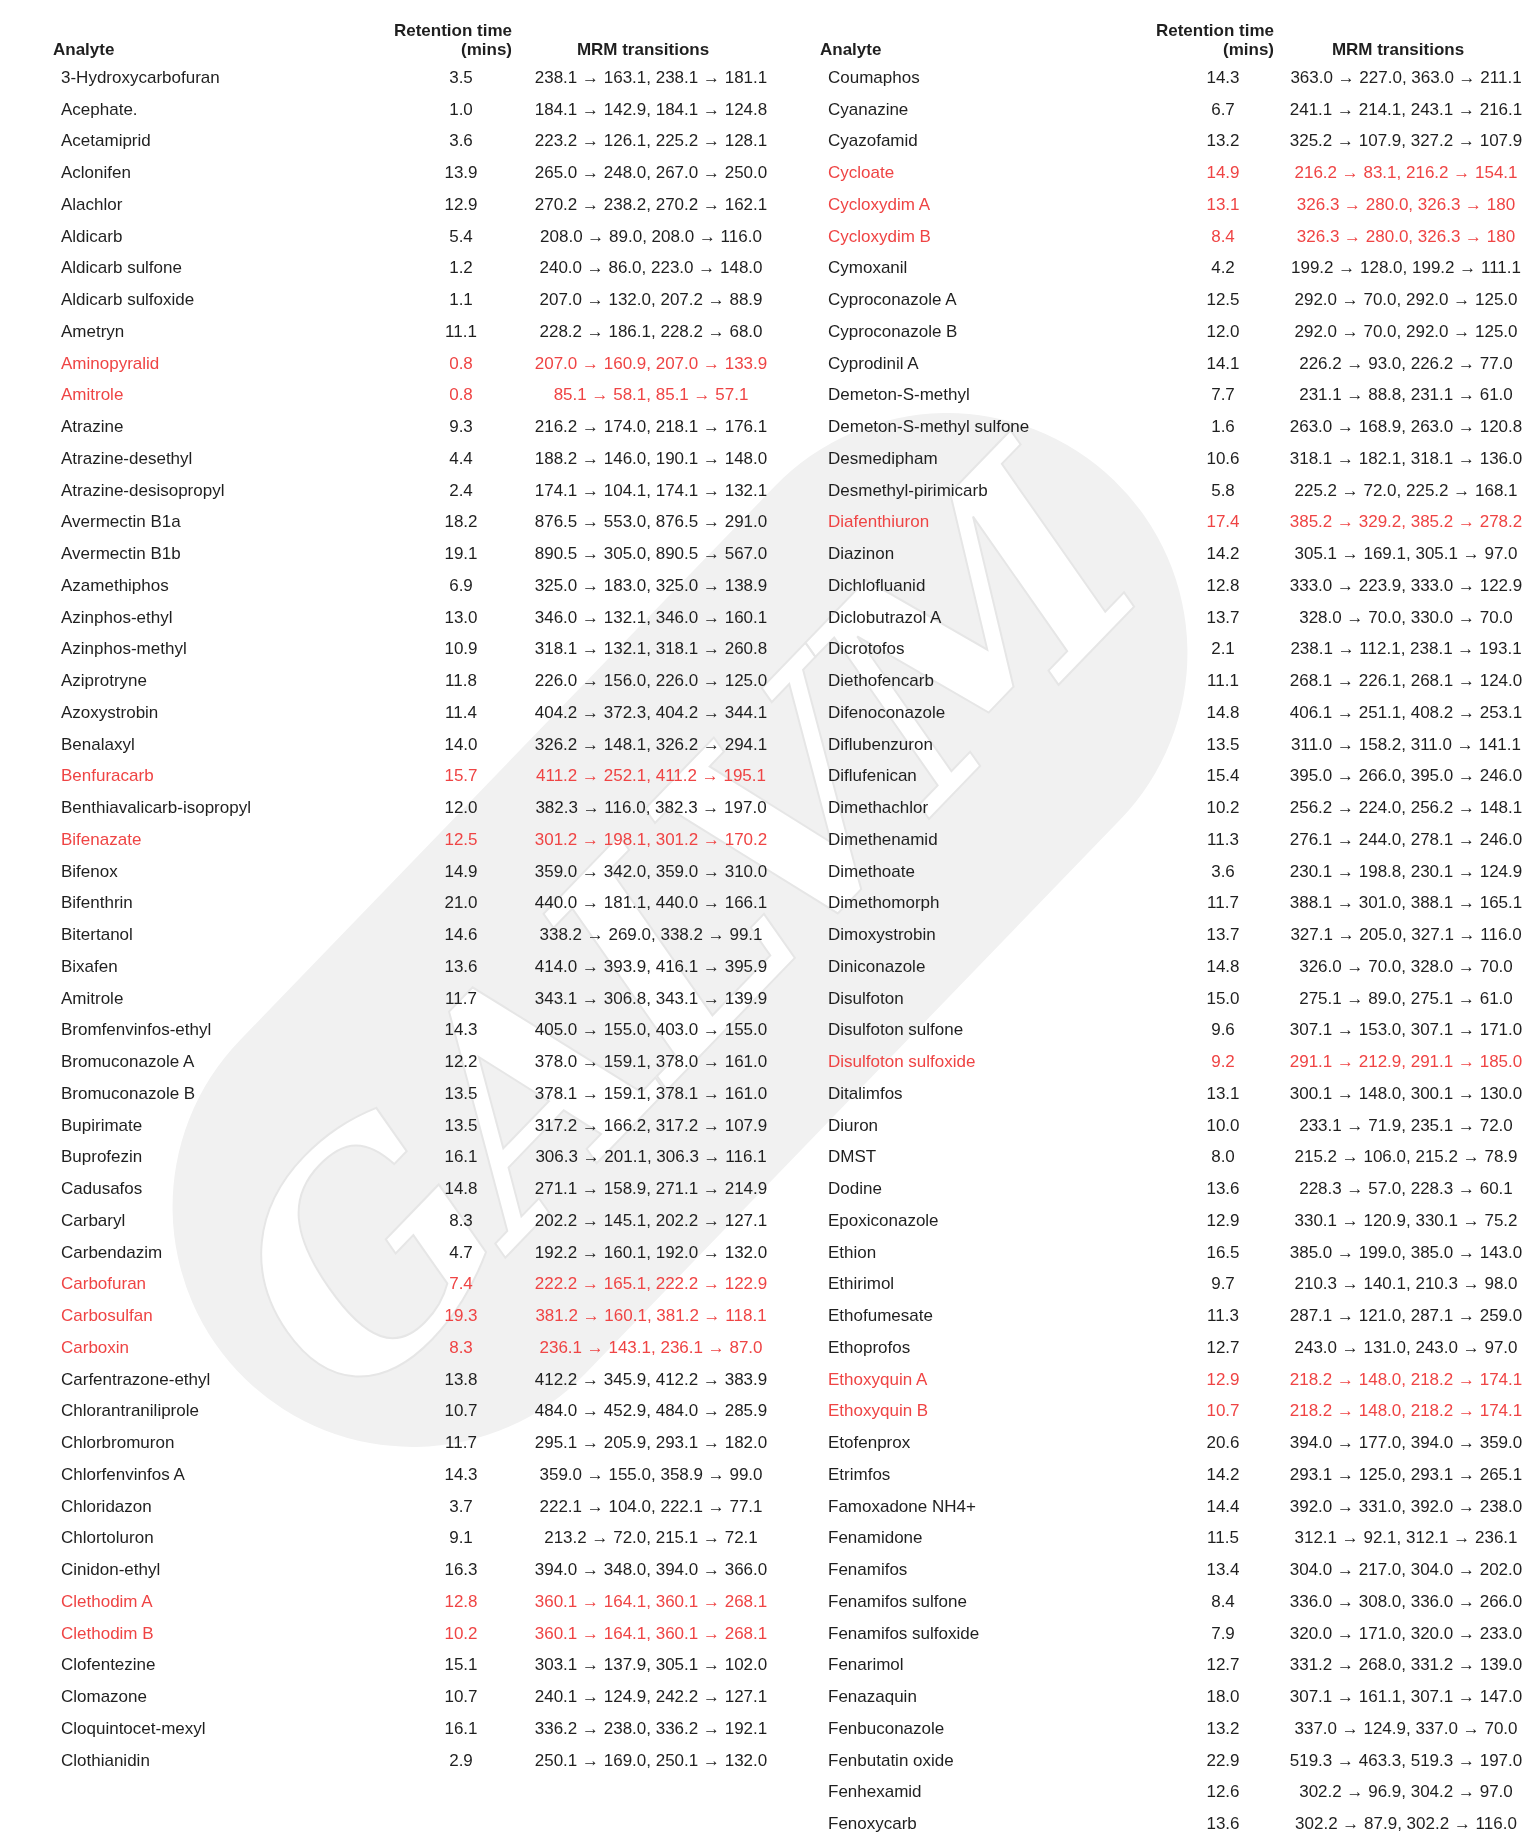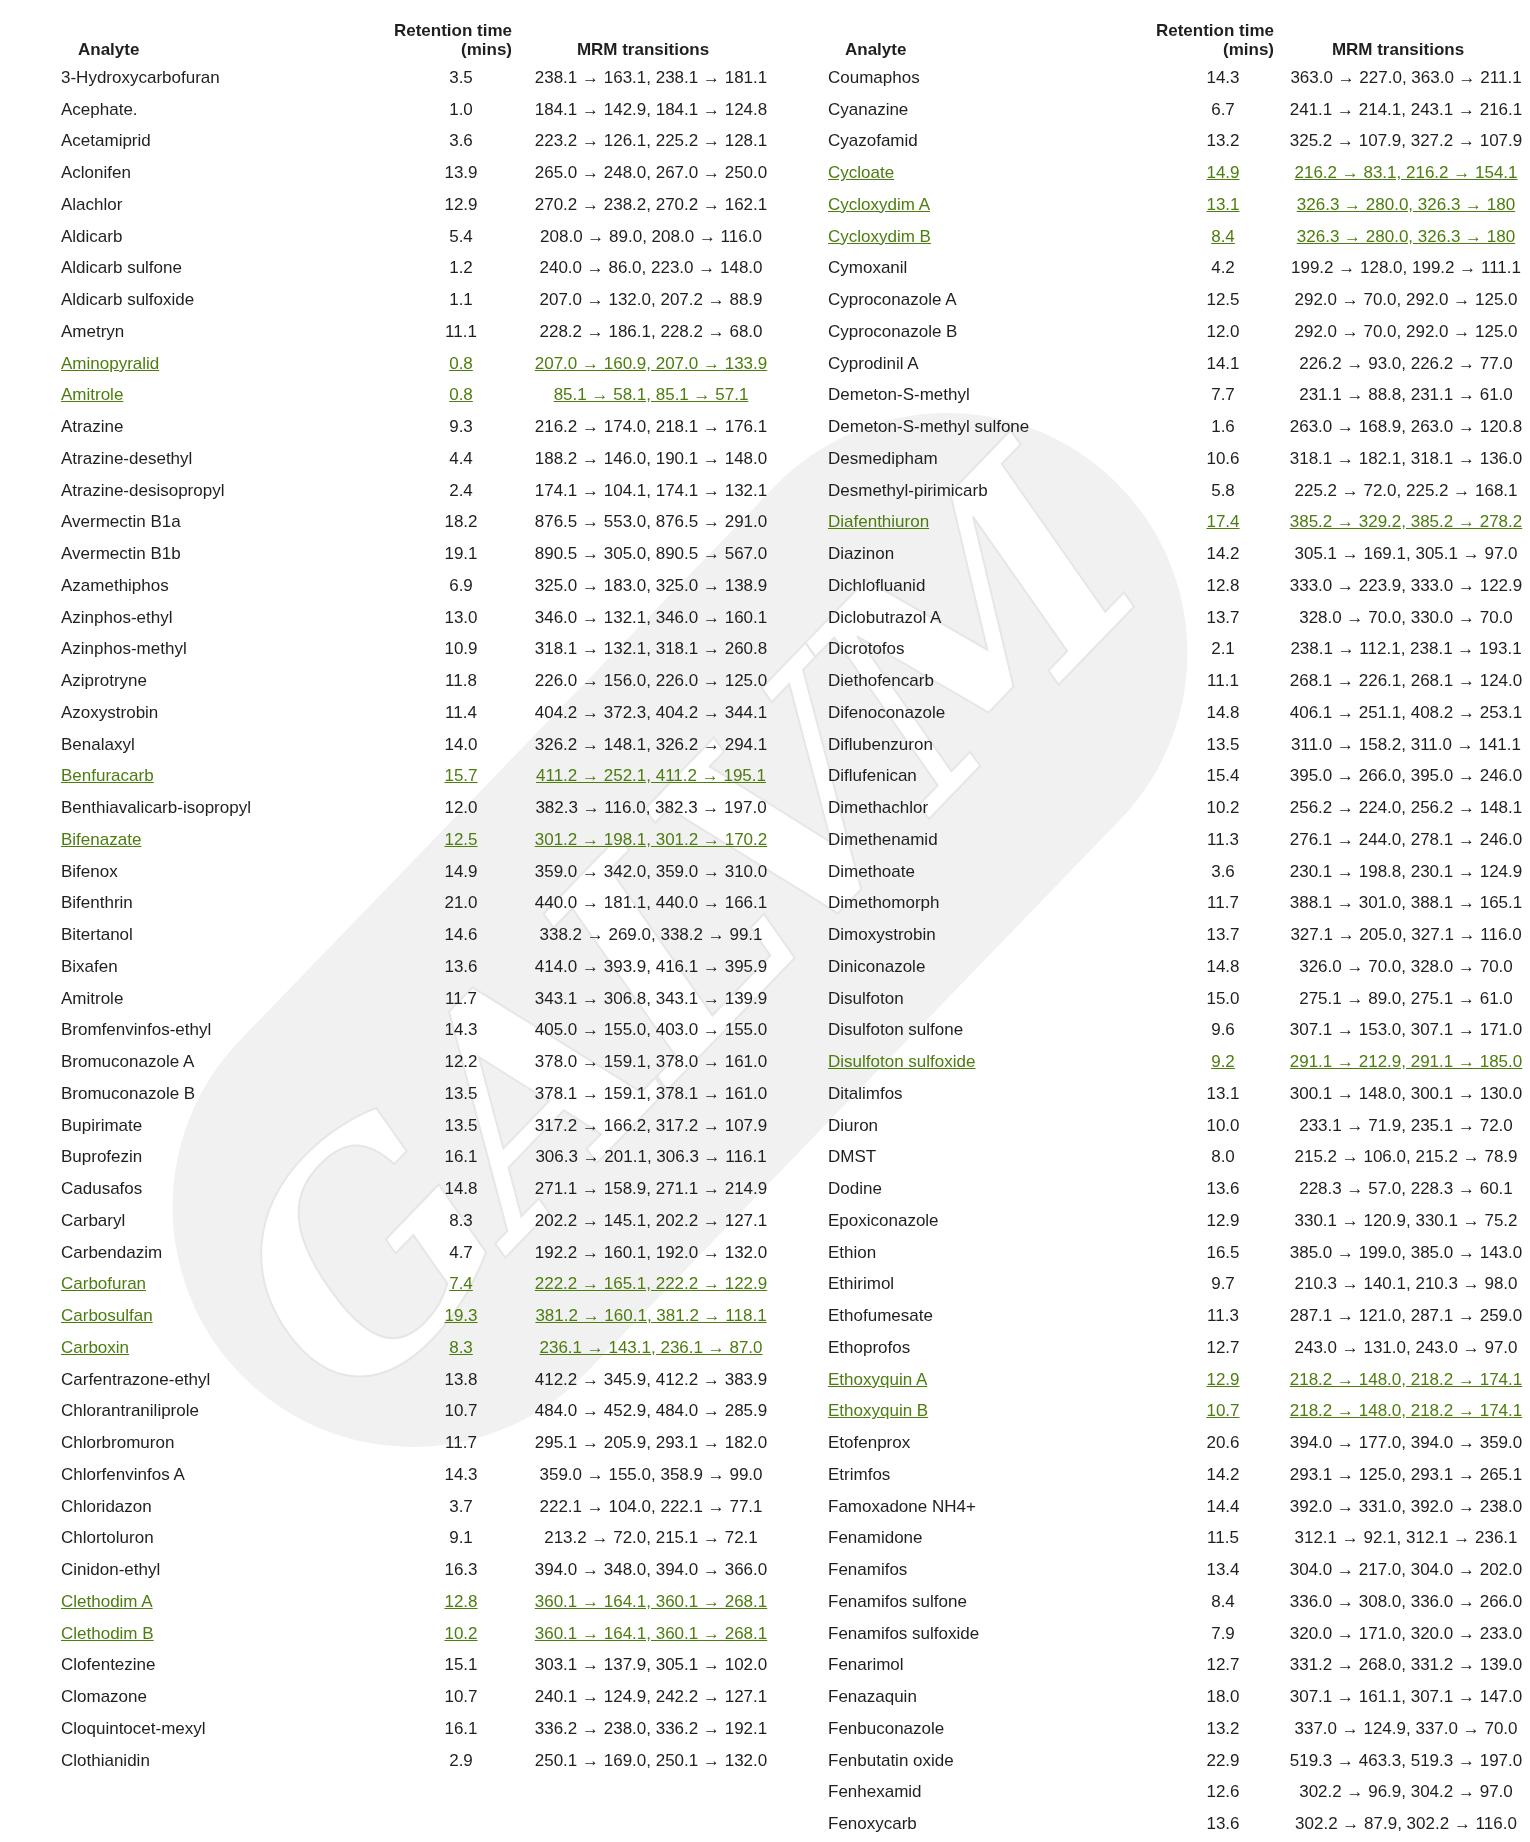--- a/index.html
+++ b/index.html
@@ -19,29 +19,29 @@
     -webkit-text-stroke:2px #e6e6e6;
   }
   
   .group{position:absolute;top:0;z-index:1;}
   .group-left{left:53px;width:725px;}
   .group-right{left:820px;width:706px;}
   .hdr{display:grid;height:62px;align-items:end;padding-bottom:3px;box-sizing:border-box;}
   .group-left .hdr, .group-left .row{grid-template-columns:345px 110px 270px;}
   .group-right .hdr, .group-right .row{grid-template-columns:340px 110px 256px;}
   .hdr .h{font-weight:bold;font-size:17px;line-height:19px;white-space:nowrap;text-align:right;}
-  .h-analyte{justify-self:start;margin-left:25px;}
+  .h-analyte{justify-self:start;}
   .h-rt{justify-self:center;text-align:center;}
   .h-mrm{justify-self:center;text-align:center;}
   .rows{position:absolute;left:8px;top:62px;right:0;}
   .row{display:grid;height:31.75px;align-items:center;font-size:17px;}
   .cell-analyte{justify-self:start;white-space:nowrap;}
   .cell-rt{justify-self:center;white-space:nowrap;}
   .cell-mrm{justify-self:center;white-space:nowrap;}
-  .row.green{color:#4d7c0f;text-decoration:underline;}
+  .row.green{color:#ef4444;}
 </style>
 </head>
 <body>
 
 <div class="watermark">
   <span class="wm-text">GALVM</span>
 </div>
 
 <div class="group group-left">
   <div class="hdr">

